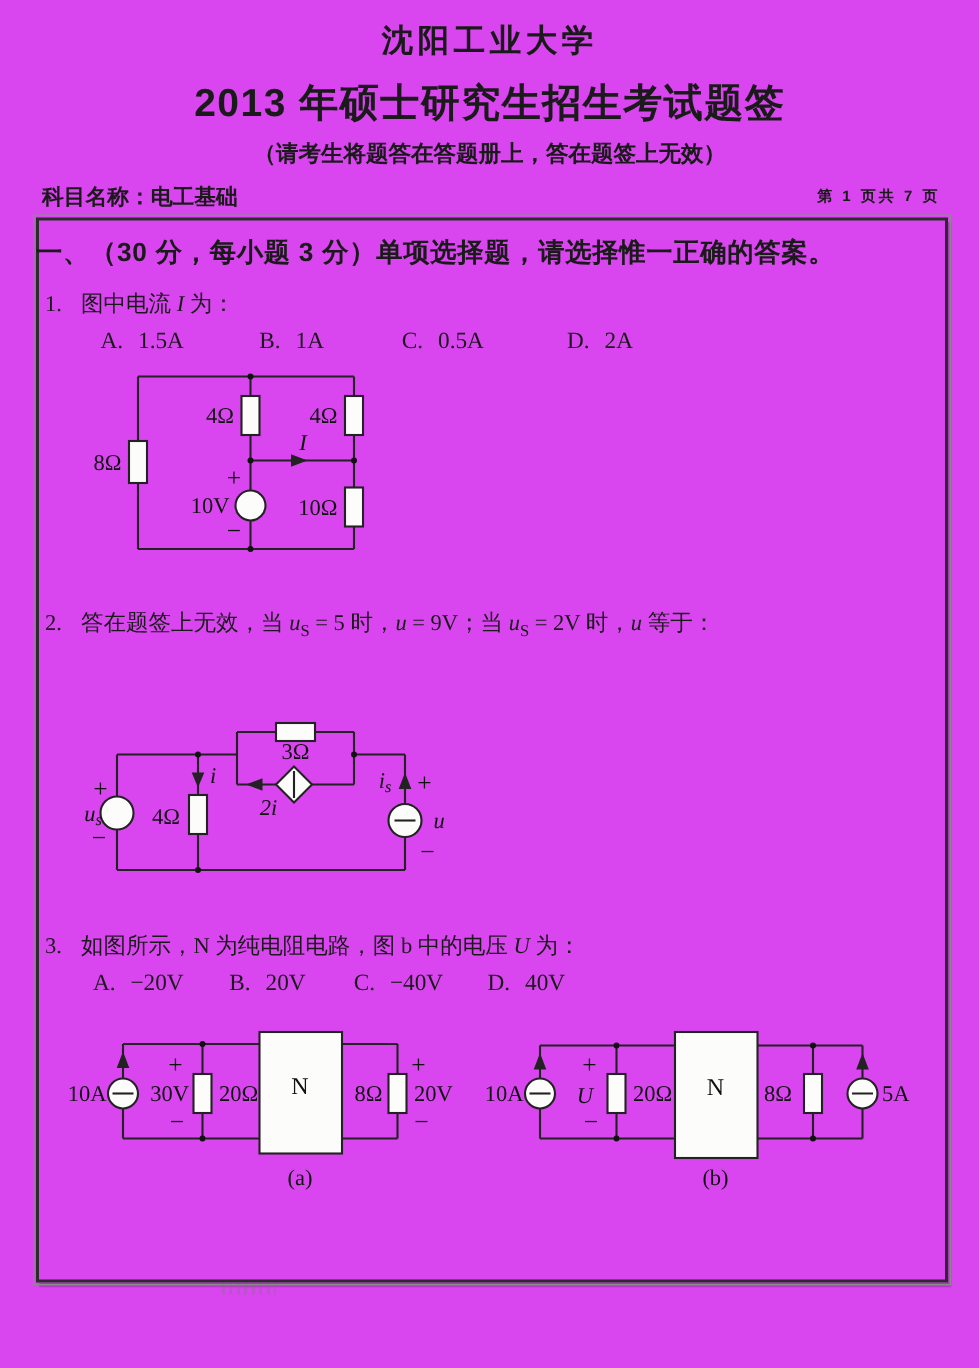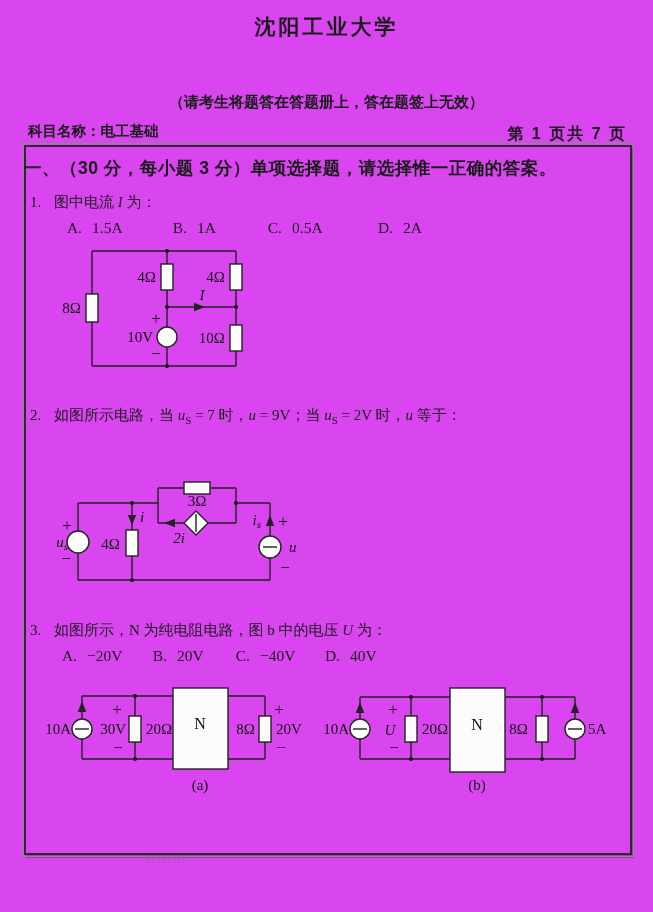--- a/index.html
+++ b/index.html
@@ -7,21 +7,21 @@
     position:relative;width:653px;height:912px;margin:0 auto;
     background:#d946ef;color:#1a1a1a;overflow:hidden;
     font-family:"Liberation Serif",serif;
   }
   .abs{position:absolute;}
   .ctr{left:0;width:653px;text-align:center;}
   .hdr-univ{top:13px;font-family:"Liberation Sans",sans-serif;font-weight:bold;font-size:21px;letter-spacing:3px;}
   .hdr-title{top:51px;font-family:"Liberation Sans",sans-serif;font-weight:bold;font-size:26px;letter-spacing:1px;}
   .hdr-notice{top:93px;font-family:"Liberation Sans",sans-serif;font-weight:bold;font-size:15px;}
   .hdr-subject{left:28px;top:122px;font-family:"Liberation Sans",sans-serif;font-weight:bold;font-size:14.5px;}
-  .hdr-pageno{right:26px;top:124px;font-family:"Liberation Sans",sans-serif;font-weight:bold;font-size:16px;letter-spacing:2px;}
+  .hdr-pageno{right:26px;top:124px;font-family:"Liberation Sans",sans-serif;font-weight:bold;font-size:10px;letter-spacing:2px;}
   .content-box{
     left:24px;top:145px;width:604px;height:706px;
     border:2px solid #2b2b2b;outline:1px solid #8a8a8a;outline-offset:1px;
     box-shadow:2px 3px 1px rgba(0,0,0,0.22);
     background:transparent;
   }
   .section-heading{left:24px;top:156px;font-family:"Liberation Sans",sans-serif;font-weight:bold;font-size:17.5px;letter-spacing:0.5px;}
   .q-row{font-size:15px;white-space:nowrap;}
   .q-num{display:inline-block;width:24px;}
   .it{font-style:italic;font-family:"Liberation Serif",serif;}
@@ -39,20 +39,21 @@
     background:repeating-linear-gradient(90deg,#777 0 2px,transparent 2px 5px);
     filter:blur(0.5px);
   }
 </style>
 </head>
 <body>
 
 <div class="page">
 
   <div class="abs ctr hdr-univ">沈阳工业大学</div>
+  <div class="abs ctr hdr-title">2013 年硕士研究生招生考试题签</div>
   <div class="abs ctr hdr-notice">（请考生将题答在答题册上，答在题签上无效）</div>
   <div class="abs hdr-subject">科目名称：电工基础</div>
   <div class="abs hdr-pageno">第 1 页共 7 页</div>
 
   <div class="abs content-box"></div>
 
   <div class="abs section-heading">一、（30 分，每小题 3 分）单项选择题，请选择惟一正确的答案。</div>
 
   <div class="abs q-row" style="left:30px;top:193px;">
     <span class="q-num">1.</span><span>图中电流 </span><span class="it">I</span><span> 为：</span>
@@ -93,21 +94,21 @@
       <text x="170" y="39" text-anchor="end">4Ω</text>
       <text x="170" y="100" text-anchor="end">10Ω</text>
       <text x="98" y="99" text-anchor="end">10V</text>
       <text x="101" y="81" text-anchor="middle" class="pm">+</text>
       <text x="101" y="116" text-anchor="middle" class="pm">−</text>
       <text x="147" y="57" text-anchor="middle" class="it">I</text>
     </g>
   </svg>
 
   <div class="abs q-row" style="left:30px;top:406px;">
-    <span class="q-num">2.</span><span>如图所示电路，当 </span><span class="it">u</span><sub class="subv">S</sub><span> = 7 时，</span><span class="it">u</span><span> = 9V；当 </span><span class="it">u</span><sub class="subv">S</sub><span> = 2V 时，</span><span class="it">u</span><span> 等于：</span>
+    <span class="q-num">2.</span><span>答在题签上无效，当 </span><span class="it">u</span><sub class="subv">S</sub><span> = 5 时，</span><span class="it">u</span><span> = 9V；当 </span><span class="it">u</span><sub class="subv">S</sub><span> = 2V 时，</span><span class="it">u</span><span> 等于：</span>
   </div>
 
   <svg class="circuit" style="left:42px;top:468px;" width="280" height="128">
     <g stroke="#222" stroke-width="1.4" fill="none">
       <line x1="36" y1="35" x2="116" y2="35"></line>
       <line x1="36" y1="35" x2="36" y2="63"></line>
       <line x1="36" y1="85" x2="36" y2="112"></line>
       <line x1="90" y1="35" x2="90" y2="112"></line>
       <line x1="116" y1="20" x2="116" y2="55"></line>
       <line x1="116" y1="20" x2="194" y2="20"></line>

